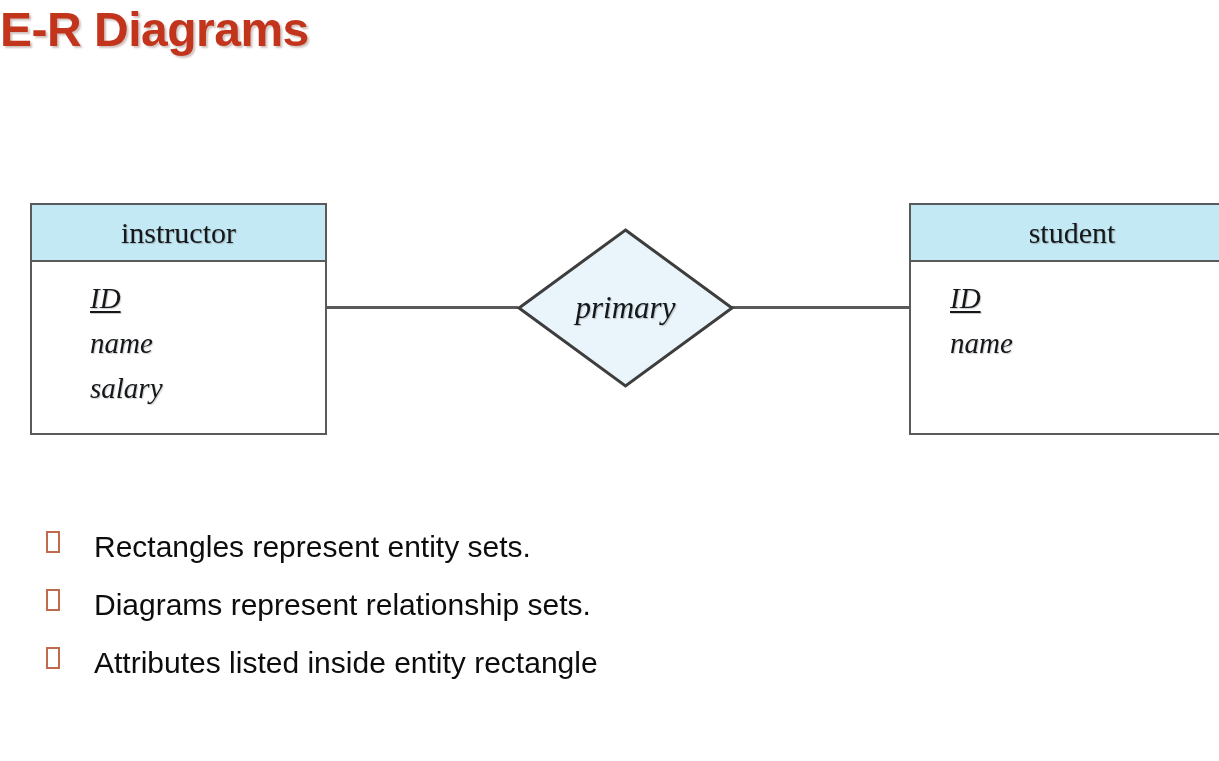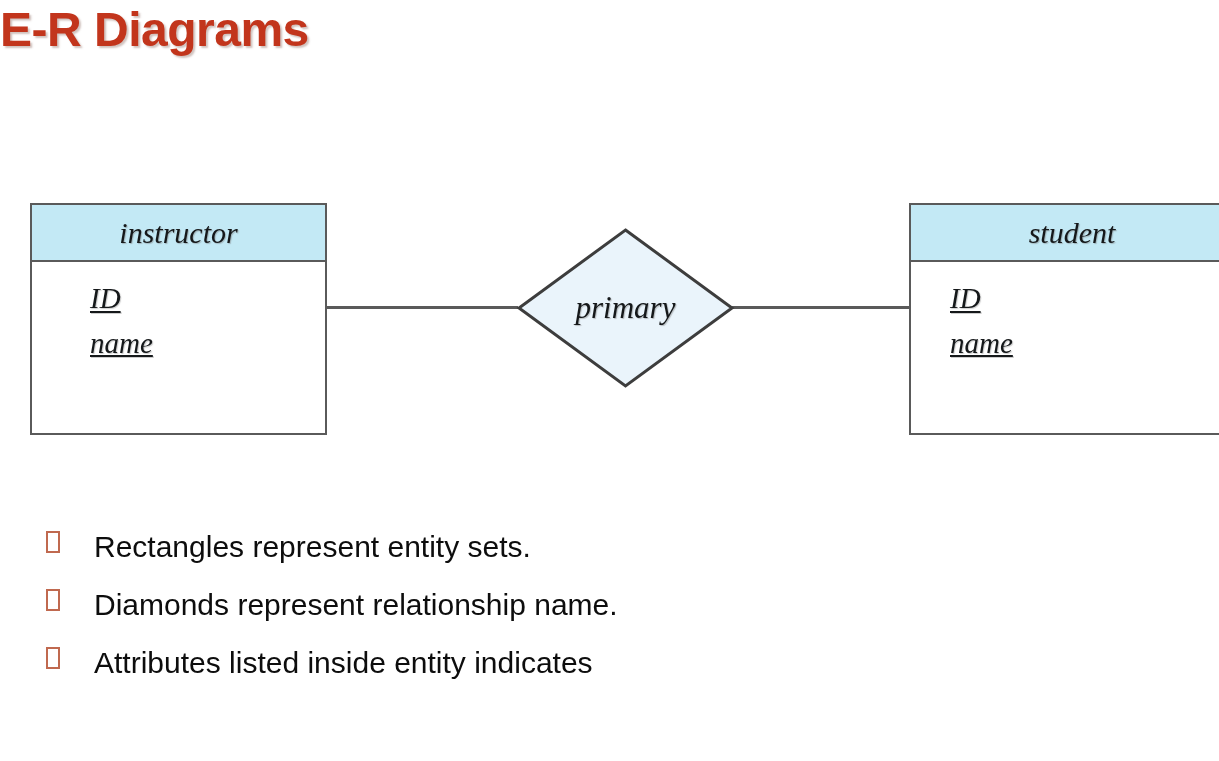--- a/index.html
+++ b/index.html
@@ -50,38 +50,36 @@
     box-sizing: border-box;
     height: 57px;
     background: #c3e9f5;
     border-bottom: 2px solid #5a5a5a;
     display: flex;
     align-items: center;
     justify-content: center;
   }
   .entity-header-label {
     font-family: "Liberation Serif", serif;
-    font-style: italic;
     font-size: 30px;
     color: #15181a;
     line-height: 1;
     text-shadow: 1px 1px 1px rgba(120,120,120,0.45);
   }
   .entity-attrs {
     padding: 14px 4px 0 0;
   }
   .attr {
     font-family: "Liberation Serif", serif;
     font-style: italic;
     font-size: 29px;
     color: #15181a;
     line-height: 1.55;
     white-space: pre;
     text-shadow: 1px 1px 1px rgba(130,130,130,0.4);
-    text-decoration: underline;
   }
   .attr.key {
     text-decoration: underline;
     text-underline-offset: 3px;
   }
 
   #instructor-box { left: 30px; top: 203px; width: 297px; height: 232px; }
   #instructor-box .entity-attrs { padding-left: 58px; }
   #student-box    { left: 909px; top: 203px; width: 326px; height: 232px; }
   #student-box .entity-attrs { padding-left: 39px; }
@@ -162,20 +160,21 @@
 
   <div class="connector" id="connector-student"></div>
 
   <div class="entity-box" id="instructor-box">
     <div class="entity-header">
       <span class="entity-header-label">instructor</span>
     </div>
     <div class="entity-attrs">
       <div class="attr key">ID</div>
       <div class="attr">name</div>
+      <div class="attr">salary</div>
     </div>
   </div>
 
   <div id="relationship-diamond">
     <svg width="219" height="162" viewBox="0 0 219 162">
       <polygon points="109.5,3 216,81 109.5,159 3,81" fill="#eaf4fb" stroke="#3d3d3d" stroke-width="3" stroke-linejoin="miter"></polygon>
     </svg>
     <div id="relationship-label">primary</div>
   </div>
 
@@ -193,22 +192,22 @@
 
 <div id="bullet-list">
 
   <div class="bullet-item">
     <span class="bullet-glyph"></span>
     <span class="bullet-text">Rectangles represent entity sets.</span>
   </div>
 
   <div class="bullet-item">
     <span class="bullet-glyph"></span>
-    <span class="bullet-text">Diamonds represent relationship name.</span>
+    <span class="bullet-text">Diagrams represent relationship sets.</span>
   </div>
 
   <div class="bullet-item">
     <span class="bullet-glyph"></span>
-    <span class="bullet-text">Attributes listed inside entity indicates</span>
+    <span class="bullet-text">Attributes listed inside entity rectangle</span>
   </div>
 
 
 </div>
 
 </body></html>

